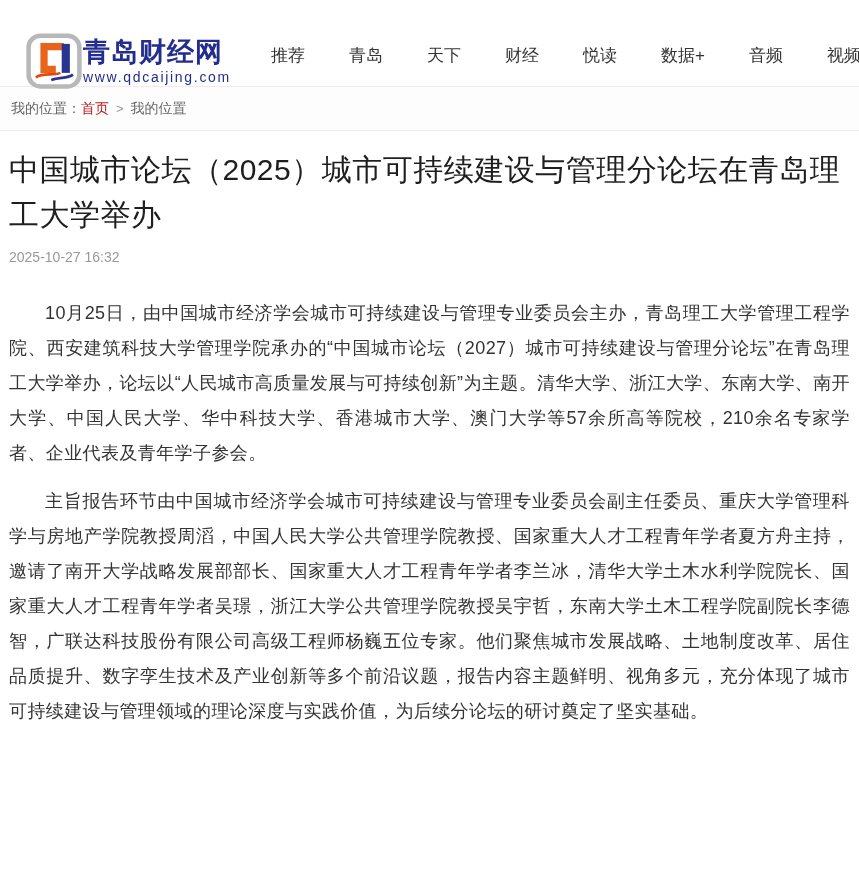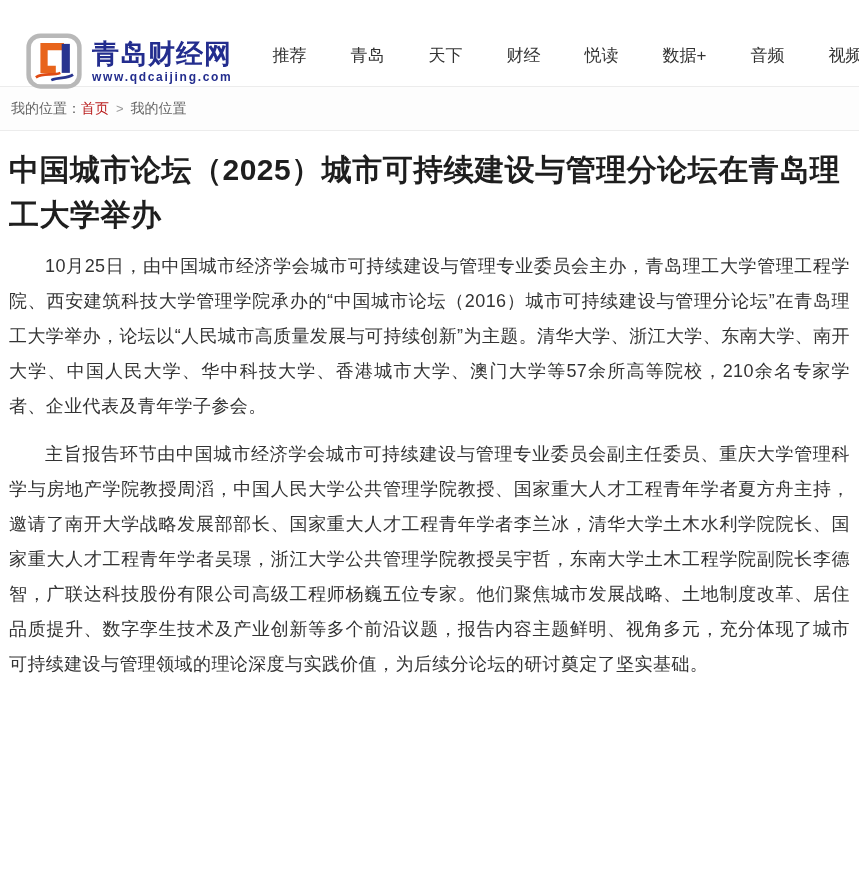--- a/index.html
+++ b/index.html
@@ -9,28 +9,28 @@
     font-family: "Liberation Sans", sans-serif;
     color: #333333;
   }
 
   
   .header {
     display: flex; align-items: center;
     height: 86px; padding: 0 18px 0 25px;
     background: #ffffff;
   }
-  .logo { display: flex; align-items: center; gap: 9px; cursor: pointer; margin-top: 37px; }
+  .logo { display: flex; align-items: center; cursor: pointer; margin-top: 37px; }
   .logo-mark svg { display: block; }
   .logo-text { display: flex; flex-direction: column; line-height: 1.05; }
   .logo-title {
     font-size: 27px; font-weight: bold; color: #232d8e; letter-spacing: 1px;
   }
   .logo-url {
-    font-size: 12px; font-weight: bold; color: #232d8e;
+    font-size: 14px; font-weight: normal; color: #232d8e;
     letter-spacing: 1.7px; margin-top: 3px;
   }
   .nav {
     display: flex; align-items: center; gap: 44px;
     margin-left: 40px; font-size: 17px; color: #333333; margin-top: 24px;
   }
   .nav-item { cursor: pointer; white-space: nowrap; display: flex; align-items: center; }
 
   
   .breadcrumb-bar {
@@ -39,21 +39,21 @@
     border-top: 1px solid #ececec; border-bottom: 1px solid #ececec;
     background: #fdfdfd;
     font-size: 14px; color: #666666;
   }
   .breadcrumb-bar a { color: #b91c1c; text-decoration: none; cursor: pointer; }
   .crumb-sep { color: #999999; margin: 0 7px; font-size: 13px; }
 
   
   .main { padding: 0 9px; }
   .article-title {
-    font-size: 30px; font-weight: 700; color: #1e1e1e;
+    font-size: 30px; font-weight: 400; color: #1e1e1e;
     line-height: 45px; letter-spacing: 0.5px;
     margin: 16px 0 12px;
   }
   .article-date { font-size: 14px; color: #999999; margin: 0 0 31px; }
   .article-body p {
     font-size: 18px; line-height: 35px; color: #333333;
     text-align: justify; text-indent: 2em; letter-spacing: 0.4px;
     margin: 0 0 13px;
   }
 </style>
@@ -91,17 +91,18 @@
 
 <div class="breadcrumb-bar">
   <span>我的位置：</span>
   <a>首页</a>
   <span class="crumb-sep">&gt;</span>
   <span>我的位置</span>
 </div>
 
 <main class="main">
   <h1 class="article-title">中国城市论坛（2025）城市可持续建设与管理分论坛在青岛理工大学举办</h1>
+  <div class="article-date">2025-10-27 16:32</div>
   <div class="article-body">
-    <p>10月25日，由中国城市经济学会城市可持续建设与管理专业委员会主办，青岛理工大学管理工程学院、西安建筑科技大学管理学院承办的“中国城市论坛（2016）城市可持续建设与管理分论坛”在青岛理工大学举办，论坛以“人民城市高质量发展与可持续创新”为主题。清华大学、浙江大学、东南大学、南开大学、中国人民大学、华中科技大学、香港城市大学、澳门大学等57余所高等院校，210余名专家学者、企业代表及青年学子参会。</p>
+    <p>10月25日，由中国城市经济学会城市可持续建设与管理专业委员会主办，青岛理工大学管理工程学院、西安建筑科技大学管理学院承办的“中国城市论坛（2027）城市可持续建设与管理分论坛”在青岛理工大学举办，论坛以“人民城市高质量发展与可持续创新”为主题。清华大学、浙江大学、东南大学、南开大学、中国人民大学、华中科技大学、香港城市大学、澳门大学等57余所高等院校，210余名专家学者、企业代表及青年学子参会。</p>
     <p>主旨报告环节由中国城市经济学会城市可持续建设与管理专业委员会副主任委员、重庆大学管理科学与房地产学院教授周滔，中国人民大学公共管理学院教授、国家重大人才工程青年学者夏方舟主持，邀请了南开大学战略发展部部长、国家重大人才工程青年学者李兰冰，清华大学土木水利学院院长、国家重大人才工程青年学者吴璟，浙江大学公共管理学院教授吴宇哲，东南大学土木工程学院副院长李德智，广联达科技股份有限公司高级工程师杨巍五位专家。他们聚焦城市发展战略、土地制度改革、居住品质提升、数字孪生技术及产业创新等多个前沿议题，报告内容主题鲜明、视角多元，充分体现了城市可持续建设与管理领域的理论深度与实践价值，为后续分论坛的研讨奠定了坚实基础。</p>
   </div>
 </main>
 
 </body></html>

